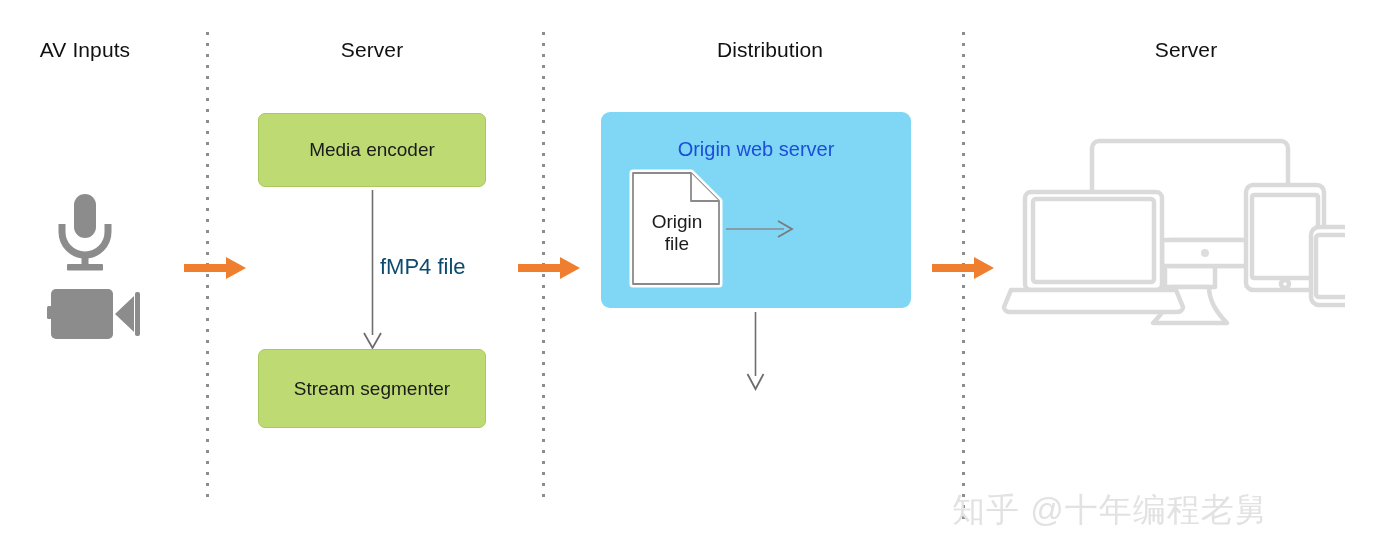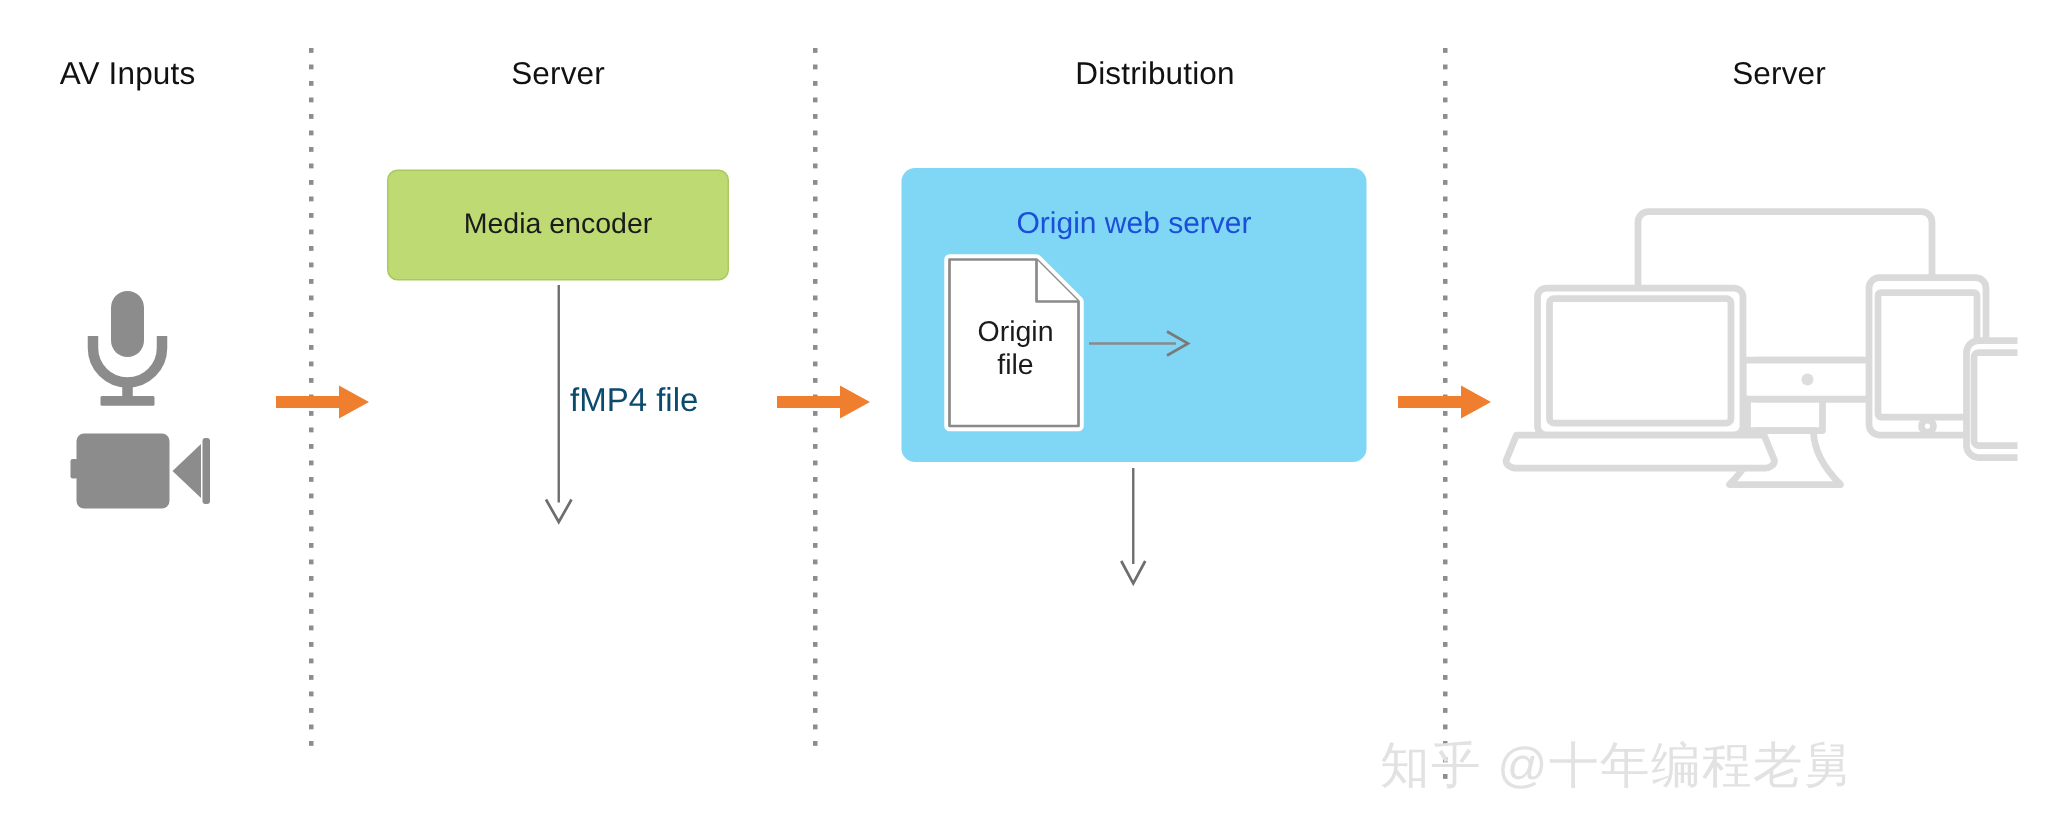--- a/index.html
+++ b/index.html
@@ -186,20 +186,23 @@
   </div>
 
   <div class="grey-arrow" style="left:358px; top:190px;">
     <svg width="30" height="164" viewBox="0 0 30 164">
       <line x1="14.5" y1="0" x2="14.5" y2="145" stroke="#6e6e6e" stroke-width="1.6"></line>
       <path d="M6 143 L14.5 158 L23 143" fill="none" stroke="#6e6e6e" stroke-width="1.8"></path>
     </svg>
   </div>
   <div class="edge-label" style="left:380px; top:254px;">fMP4 file</div>
 
+  <div class="green-box" style="left:258px; top:349px; width:228px; height:79px;">
+    <span class="green-box-label">Stream segmenter</span>
+  </div>
 
   <div class="blue-panel" style="left:601px; top:112px; width:310px; height:196px;">
     <div class="blue-panel-title">Origin web server</div>
   </div>
 
   <div class="doc" style="left:629px; top:169px;">
     <svg width="96" height="119" viewBox="0 0 96 119">
       <path d="M4 4 L62 4 L90 32 L90 115 L4 115 Z" fill="#ffffff" stroke="#ffffff" stroke-width="7" stroke-linejoin="round"></path>
       <path d="M4 4 L62 4 L90 32 L90 115 L4 115 Z" fill="#ffffff" stroke="#8a8a8a" stroke-width="1.8" stroke-linejoin="round"></path>
       <path d="M62 4 L62 32 L90 32" fill="#ffffff" stroke="#8a8a8a" stroke-width="1.8" stroke-linejoin="round"></path>
@@ -254,15 +257,15 @@
           <rect x="316" y="92" width="44" height="78" rx="8"></rect>
           <rect x="321" y="100" width="34" height="62" rx="3"></rect>
         </g>
       </g>
       <g fill="#d9d9d9">
         <path d="M206 118 a4 4 0 0 1 4 -4 a4 4 0 0 1 4 4 a4 4 0 0 1 -4 4 a4 4 0 0 1 -4 -4 Z" opacity="0.9"></path>
       </g>
     </svg>
   </div>
 
-  <div class="watermark" style="left:920px; top:488px;">知乎 @十年编程老舅</div>
+  <div class="watermark" style="left:952px; top:488px;">知乎 @十年编程老舅</div>
 
 </div>
 
 </body></html>

